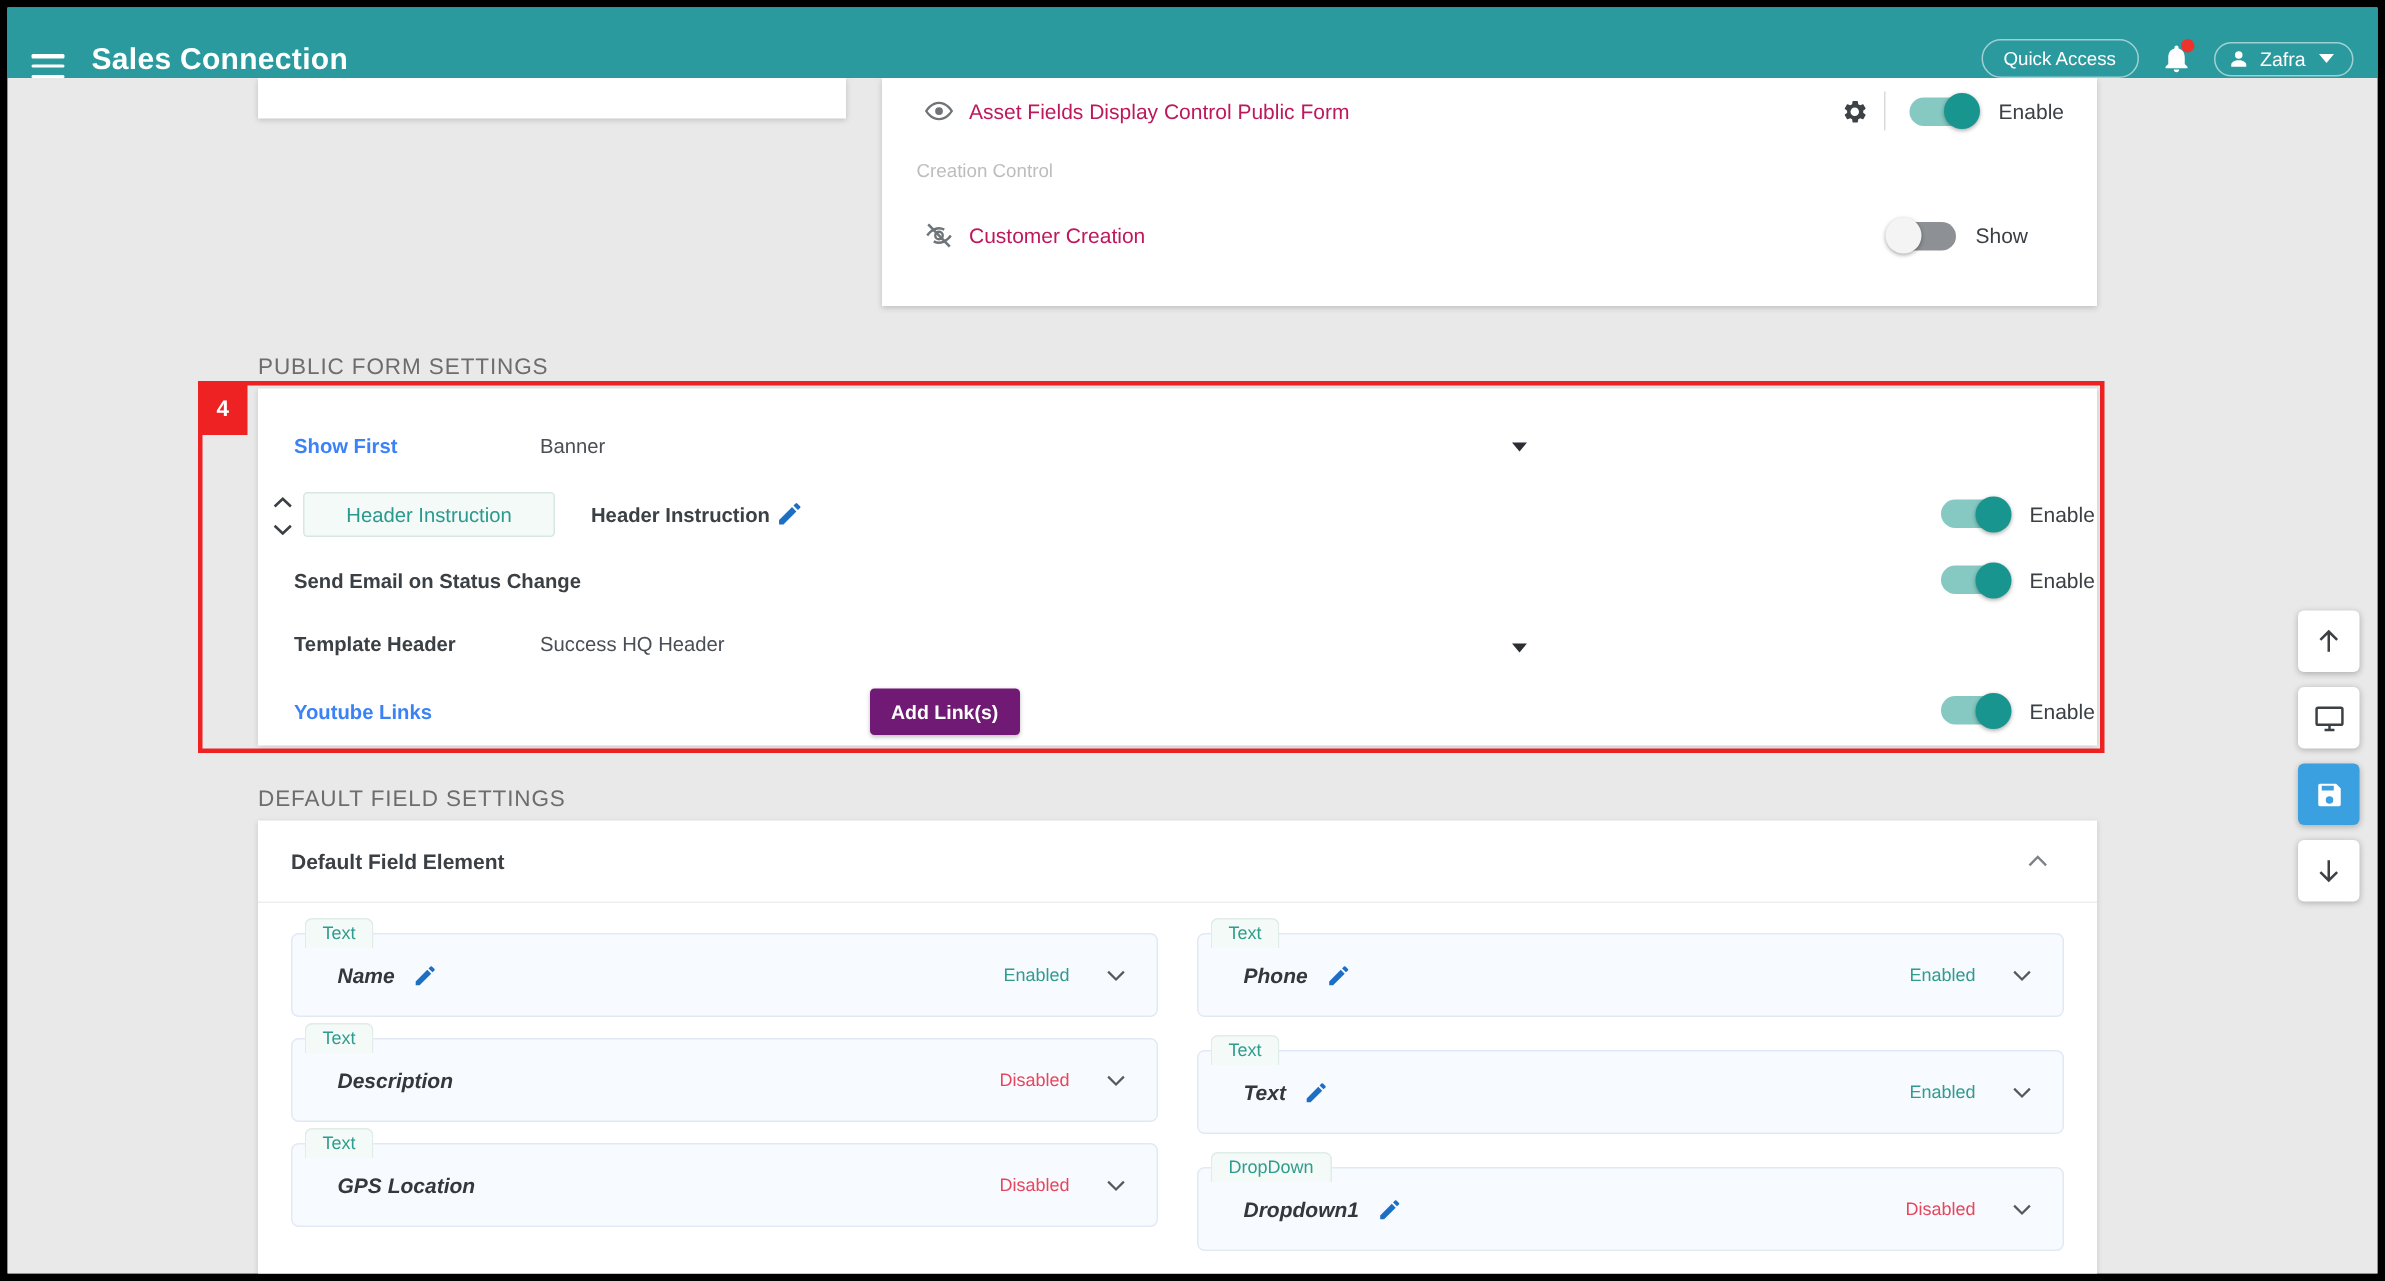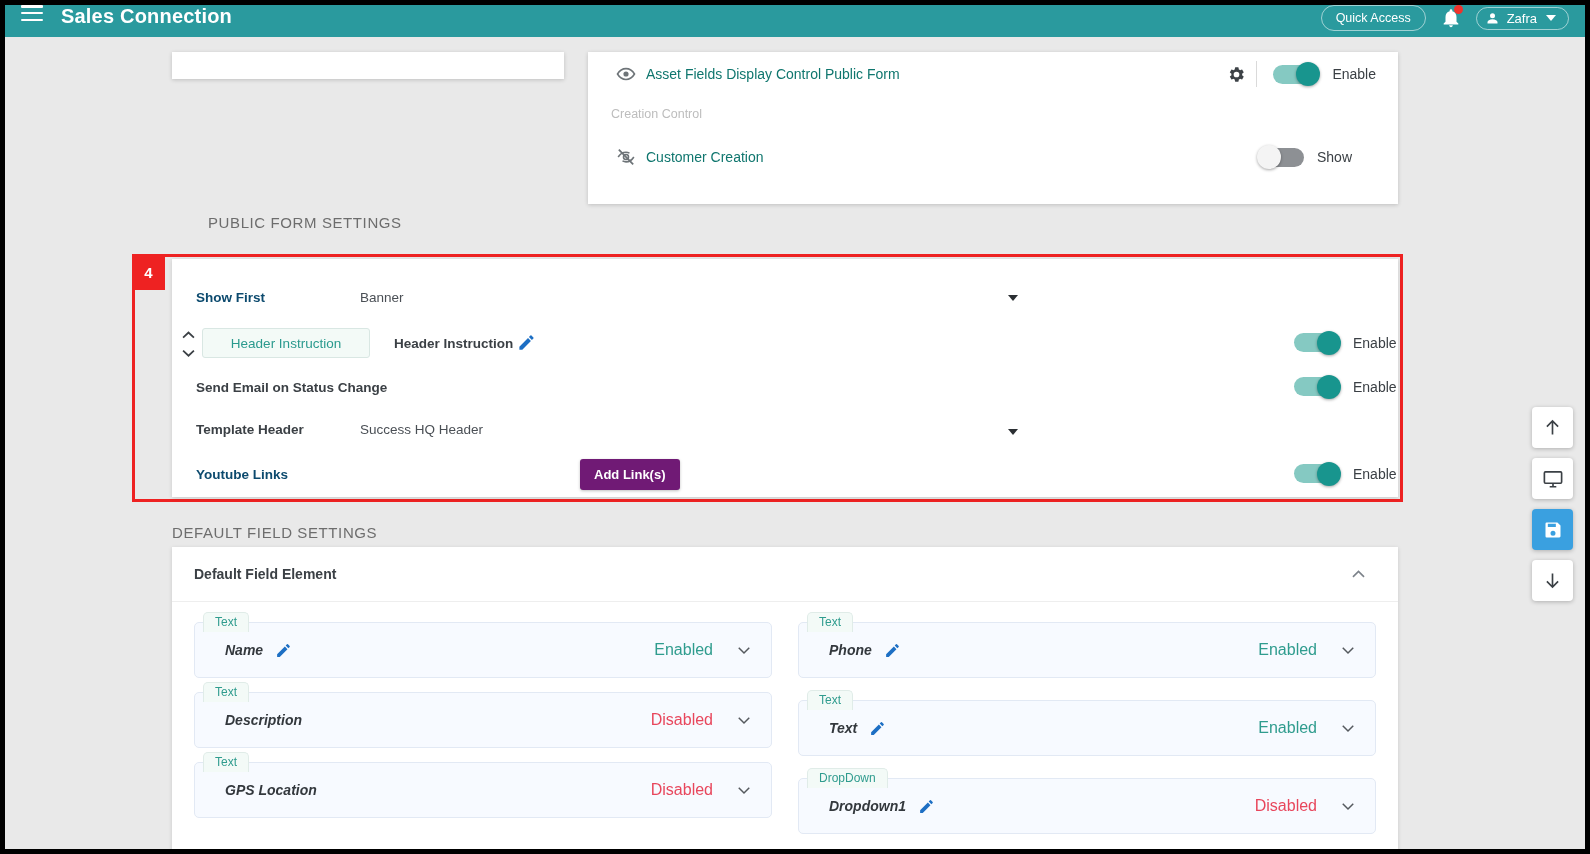--- a/index.html
+++ b/index.html
@@ -13,23 +13,23 @@
     position: relative;
     width: 1590px; height: 854px;
     background: #e9e9e9;
     border: 5px solid #000000;
     overflow: hidden;
   }
 
   
   #topbar {
     position: absolute; left: 0; top: 0;
-    width: 1580px; height: 32px;
+    width: 1580px; height: 47px;
     background: #2a9a9e;
-    display: flex; align-items: flex-start;
+    display: flex; align-items: flex-end;
     z-index: 40;
   }
   .hamburger {
     width: 22px; height: 16px;
     margin-left: 16px; margin-right: 18px;
     display: flex; flex-direction: column; justify-content: space-between;
     cursor: pointer;
   }
   .hamburger span { display: block; height: 2.5px; background: #ffffff; border-radius: 1px; }
   #app-title {
@@ -92,21 +92,21 @@
   #asset-card {
     position: absolute; left: 583px; top: 0px;
     width: 810px; height: 152px;
   }
   .row-line {
     display: flex; align-items: center;
     height: 44px;
     padding: 0 22px 0 28px;
   }
   .row-icon { width: 30px; flex: 0 0 30px; display: flex; align-items: center; }
-  .row-label { font-size: 14px; color: #0f766e; }
+  .row-label { font-size: 14px; color: #be185d; }
   .row-spacer { flex: 1 1 auto; }
   .gear-btn { margin-right: 10px; cursor: pointer; display: flex; align-items: center; }
   .vdiv { width: 1px; height: 26px; background: #dadada; margin-right: 16px; }
 
   .section-sub {
     font-size: 12.5px; color: #bdbdbd;
     padding-left: 23px;
   }
 
   
@@ -125,21 +125,21 @@
   .toggle.off .knob { left: -1px; background: #f4f4f4; }
   .toggle-text { font-size: 14px; color: #3b4045; margin-left: 13px; white-space: nowrap; }
   .toggle-group { display: flex; align-items: center; }
 
   
   .section-title {
     position: absolute;
     font-size: 15px; color: #6d6d6d;
     letter-spacing: .6px;
   }
-  #pfs-title { left: 167px; top: 162px; margin-left: 36px; }
+  #pfs-title { left: 167px; top: 184px; }
   #dfs-title { left: 167px; top: 472px; }
 
   
   #pfs-highlight {
     position: absolute; left: 127px; top: 202px;
     width: 1271px; height: 248px;
     border: 3px solid #ee2222;
     background: transparent;
   }
   #pfs-badge {
@@ -154,21 +154,21 @@
     width: 1226px; height: 238px;
     background: #ffffff;
     box-shadow: 0 1px 4px rgba(0,0,0,.14);
   }
   .pfs-row {
     position: absolute; left: 0; width: 1226px;
     display: flex; align-items: center;
   }
   .pfs-label {
     position: absolute; left: 24px;
-    font-size: 13.5px; color: #0c4a6e; font-weight: bold;
+    font-size: 13.5px; color: #3b82f6; font-weight: bold;
     white-space: nowrap;
   }
   .pfs-label.dark { color: #3b4045; }
   .pfs-value {
     position: absolute; left: 188px;
     font-size: 13.5px; color: #4a4f55;
     white-space: nowrap;
   }
   .pfs-caret {
     position: absolute; left: 836px;
@@ -244,21 +244,21 @@
   .field-tag {
     position: absolute; left: 8px; top: -11px;
     background: #f3faf7;
     border: 1px solid #e0ece8;
     border-bottom: none;
     border-radius: 5px 5px 0 0;
     color: #2f9c8e; font-size: 12px;
     padding: 2px 11px 3px 11px;
   }
   .field-name { font-size: 14px; color: #33383d; font-weight: bold; font-style: italic; }
-  .field-status { margin-left: auto; font-size: 16px; }
+  .field-status { margin-left: auto; font-size: 12px; }
   .field-status.enabled { color: #2f9c8e; }
   .field-status.disabled { color: #e8465c; }
   .field-chev { margin-left: 22px; display: flex; cursor: pointer; }
 
   
   .col-right .field-card.offset { margin-top: 22px; }
 
   
   #fab-rail {
     position: absolute; right: 12px; top: 355px;

